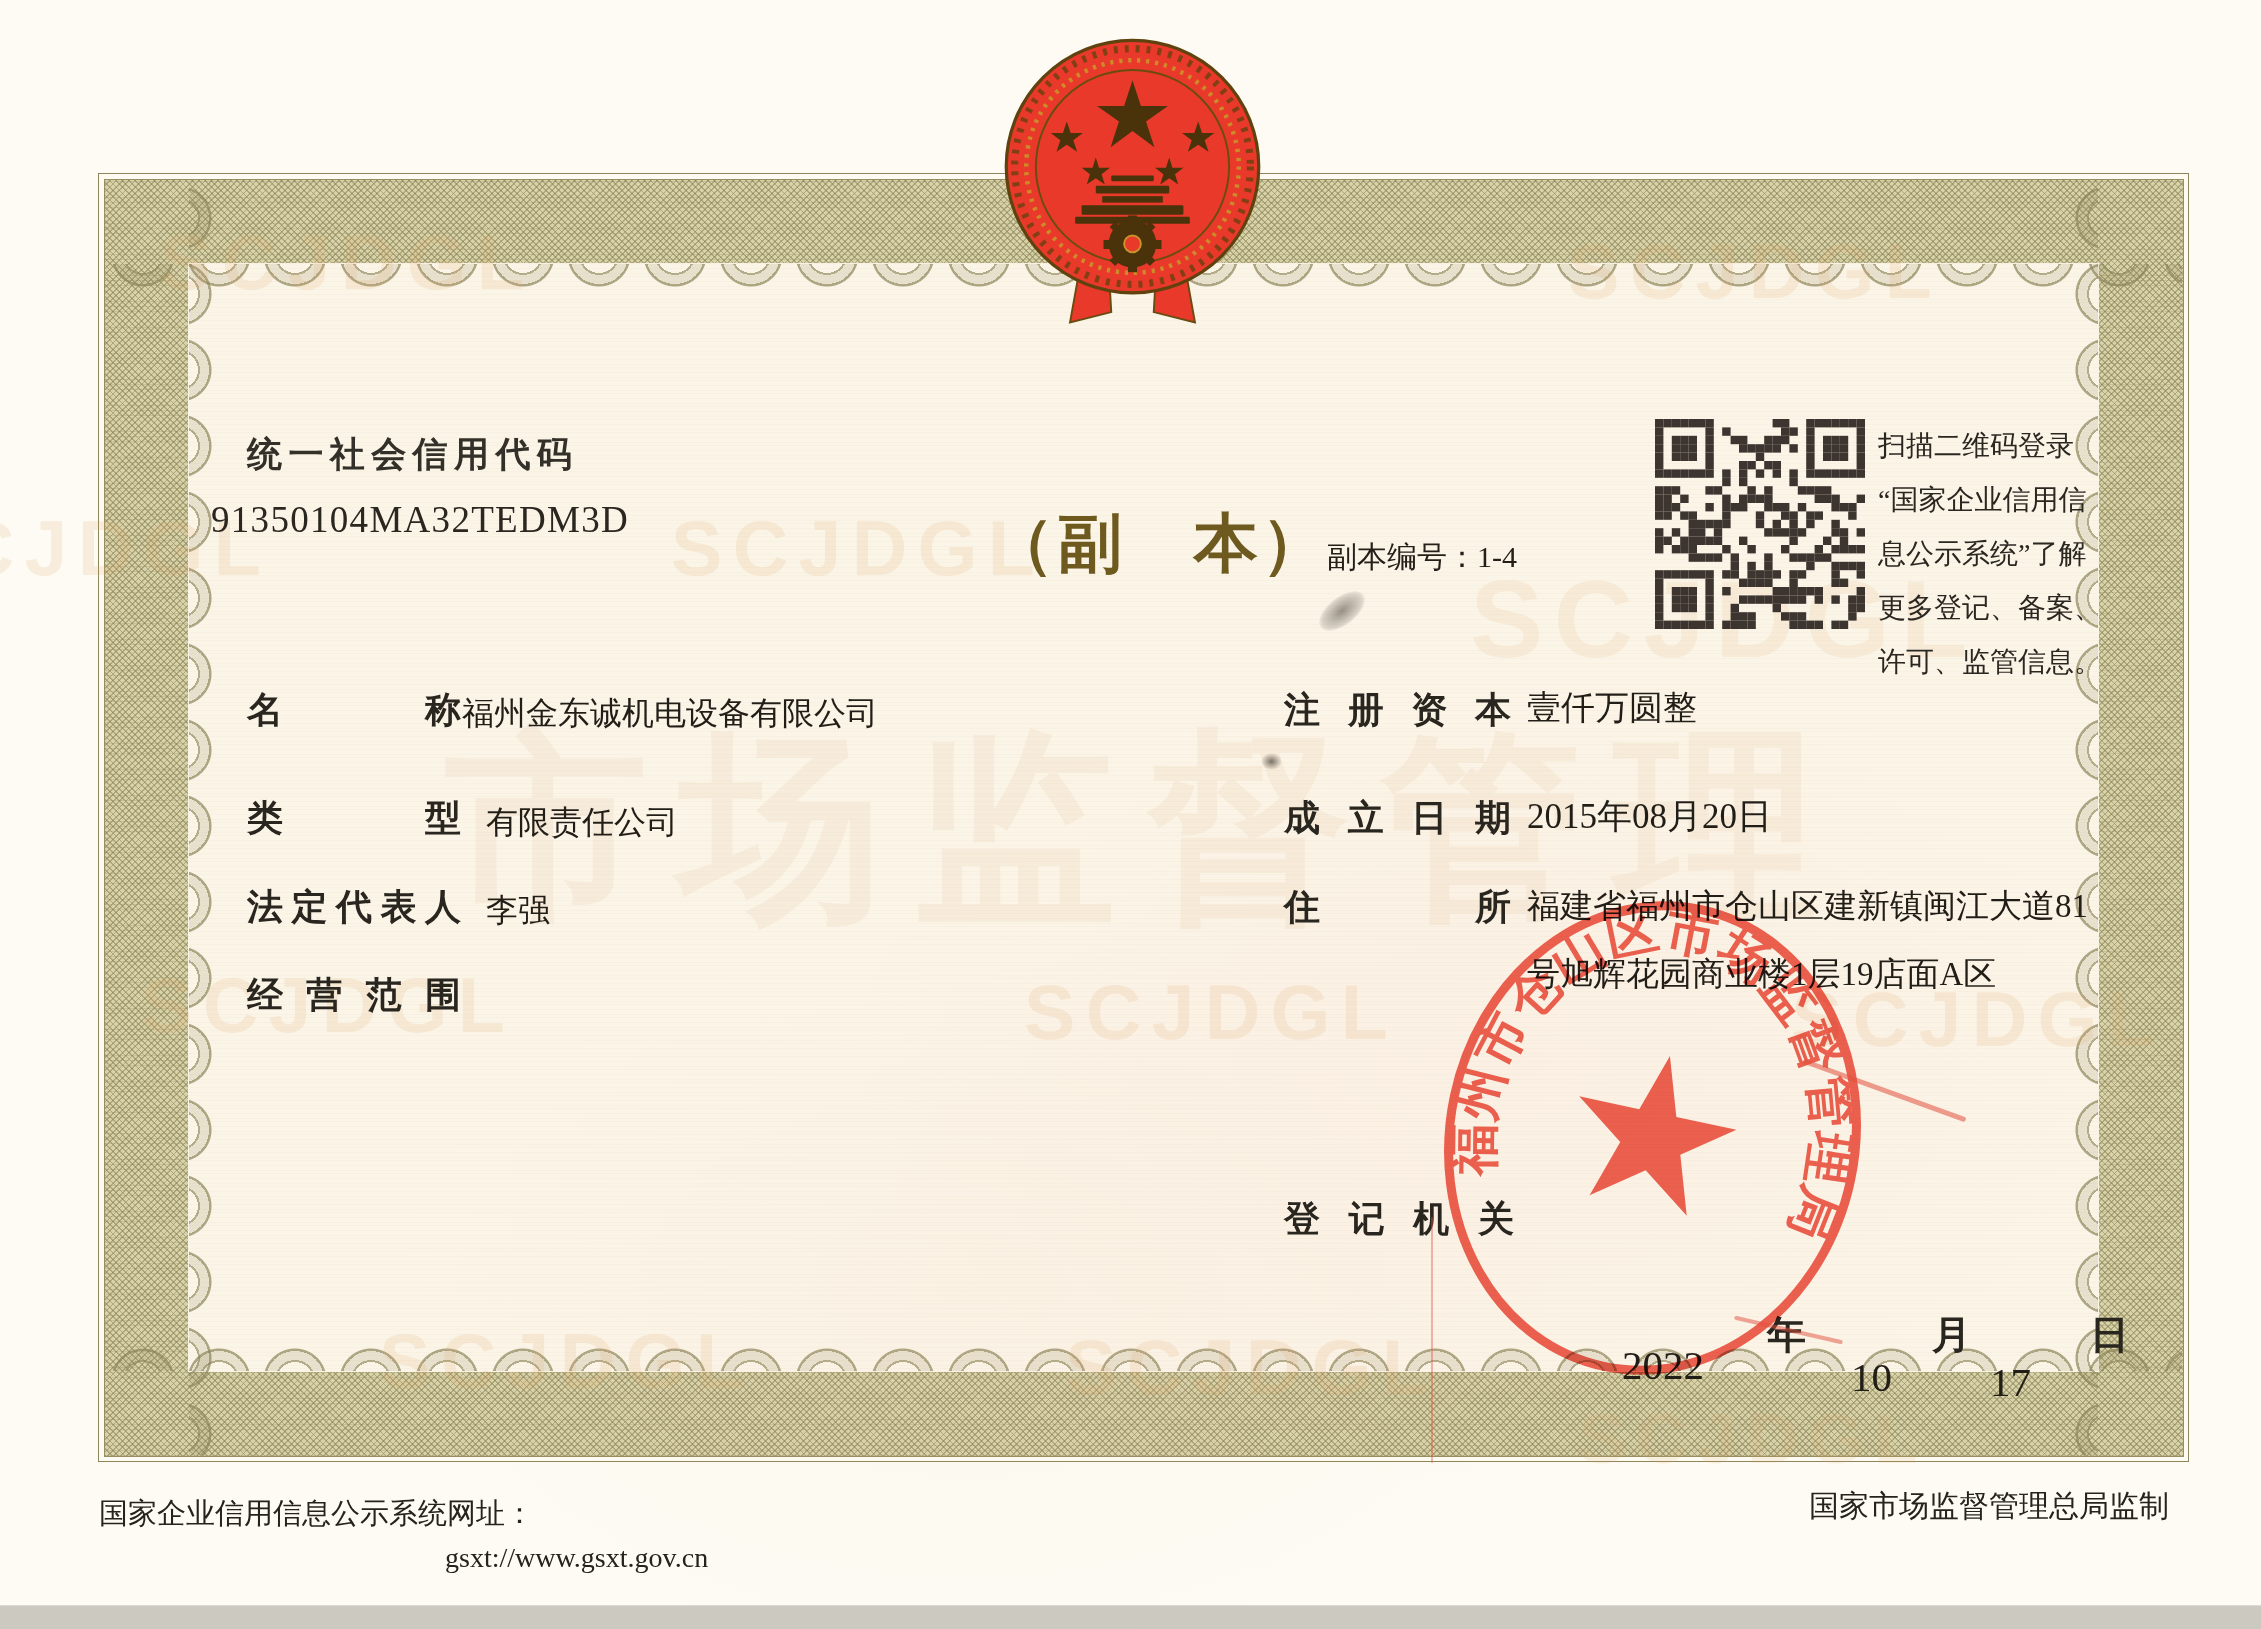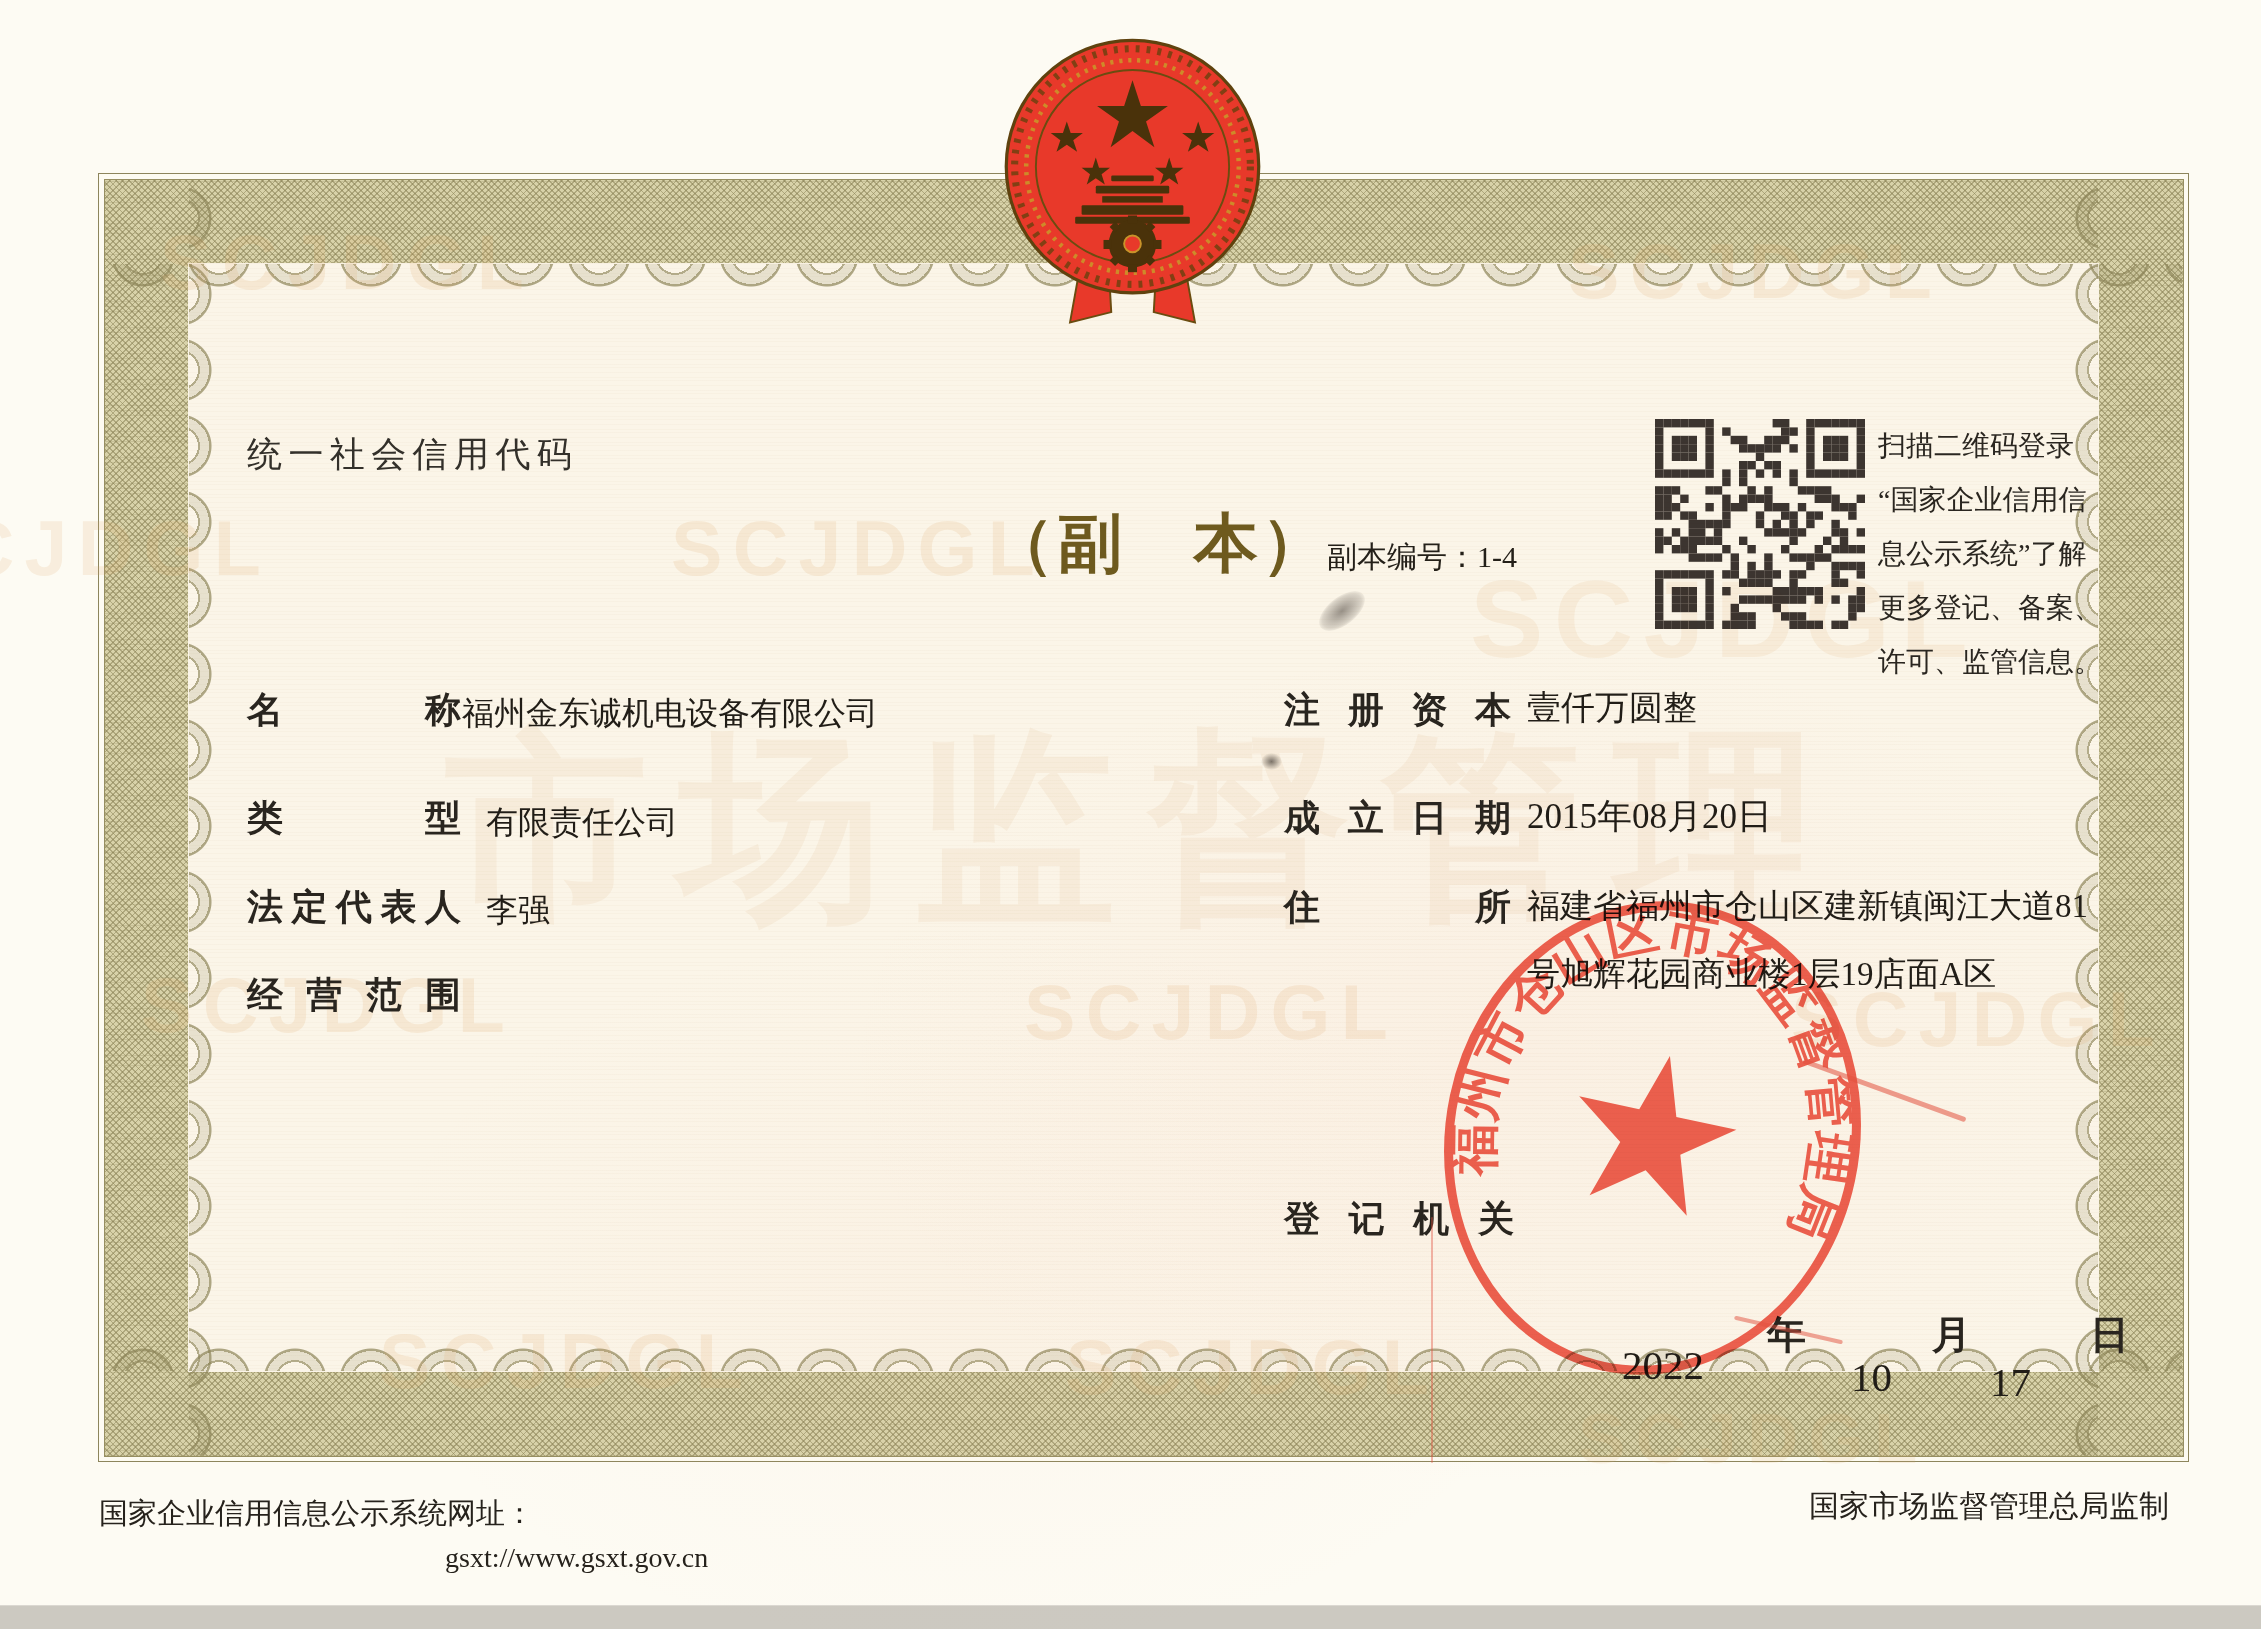--- a/index.html
+++ b/index.html
@@ -32,21 +32,21 @@
   
   .wm{position:absolute;font-family:"Liberation Sans",sans-serif;font-weight:bold;font-size:77px;letter-spacing:10.3px;color:rgba(222,168,108,.16);z-index:2;}
   .wm-center{position:absolute;left:445px;top:693px;font-size:203px;letter-spacing:31px;font-weight:bold;color:rgba(212,150,92,.09);z-index:2;white-space:nowrap;}
   .texture{position:absolute;inset:0;z-index:3;pointer-events:none;
     background:
       radial-gradient(ellipse 967px 613px at 1515px 1064px, rgba(240,155,140,.06), transparent 70%),
       radial-gradient(ellipse 838px 516px at 967px 1290px, rgba(240,175,150,.05), transparent 72%);}
 
   
   .tx{position:absolute;color:#211d17;z-index:10;white-space:pre-line;}
-  .credit-label{left:247px;top:431px;font-size:35px;font-weight:400;letter-spacing:6.4px;color:#33302a;}
+  .credit-label{left:247px;top:431px;font-size:35px;font-weight:700;letter-spacing:6.4px;color:#33302a;}
   .credit-code{left:211px;top:498px;font-size:37px;letter-spacing:1.3px;color:#2a2620;}
   .main-title{left:781px;top:340px;font-size:132px;font-weight:700;letter-spacing:50px;color:#7a6420;text-shadow:1.3px 1.3px 1.3px rgba(90,70,20,.35);white-space:nowrap;z-index:10;position:absolute;}
   .subtitle{left:990px;top:500px;font-size:64px;font-weight:600;color:#6e5a1e;letter-spacing:3.9px;white-space:nowrap;}
   .copy-line{left:1327px;top:537px;font-size:30px;color:#242019;}
   .flabel{position:absolute;display:flex;justify-content:space-between;font-size:36px;font-weight:600;color:#29251f;z-index:10;}
   .flabel span{display:inline-block;}
   .fval{position:absolute;font-size:32px;color:#211d17;z-index:10;white-space:pre-line;}
   .scope-text{line-height:42px;font-size:31px;width:754px;}
   .addr{line-height:68px;font-size:33px;width:638px;}
   .qr-caption{left:1878px;top:419px;font-size:28px;line-height:54px;width:303px;color:#2a2620;}
@@ -129,20 +129,21 @@
         <rect x="262" y="324" width="12" height="14"></rect>
       <rect x="196" y="298" width="12" height="12" transform="rotate(45 202 304)"></rect>
       <rect x="250" y="298" width="12" height="12" transform="rotate(-45 256 304)"></rect>
       <rect x="196" y="350" width="12" height="12" transform="rotate(-45 202 356)"></rect>
       <rect x="250" y="350" width="12" height="12" transform="rotate(45 256 356)"></rect>
     </g>
     <circle cx="229" cy="330" r="13" fill="#e8392a" stroke="#c99329" stroke-width="3"></circle>
   </svg>
 
   <div class="tx credit-label">统一社会信用代码</div>
+  <div class="tx credit-code">91350104MA32TEDM3D</div>
   <div class="tx subtitle">（副　本）</div>
   <div class="tx copy-line"><span>副本编号：</span><span>1-4</span></div>
 
   <div class="qr"><svg viewBox="0 0 325 325" width="210" height="210">
         <rect x="0" y="0" width="13" height="13" fill="#2b2420" fill-opacity="0.92"></rect>
         <rect x="13" y="0" width="13" height="13" fill="#2b2420" fill-opacity="0.92"></rect>
         <rect x="26" y="0" width="13" height="13" fill="#2b2420" fill-opacity="0.92"></rect>
         <rect x="39" y="0" width="13" height="13" fill="#2b2420" fill-opacity="0.92"></rect>
         <rect x="52" y="0" width="13" height="13" fill="#2b2420" fill-opacity="0.92"></rect>
         <rect x="65" y="0" width="13" height="13" fill="#2b2420" fill-opacity="0.92"></rect>

